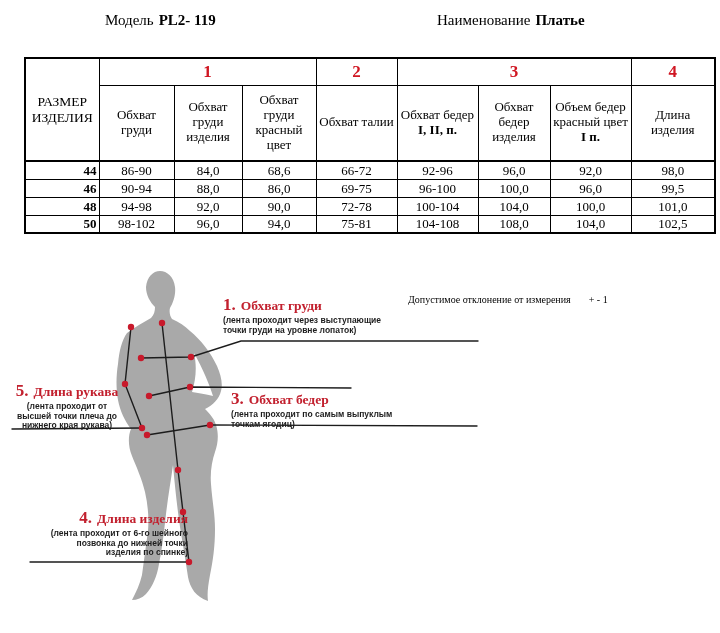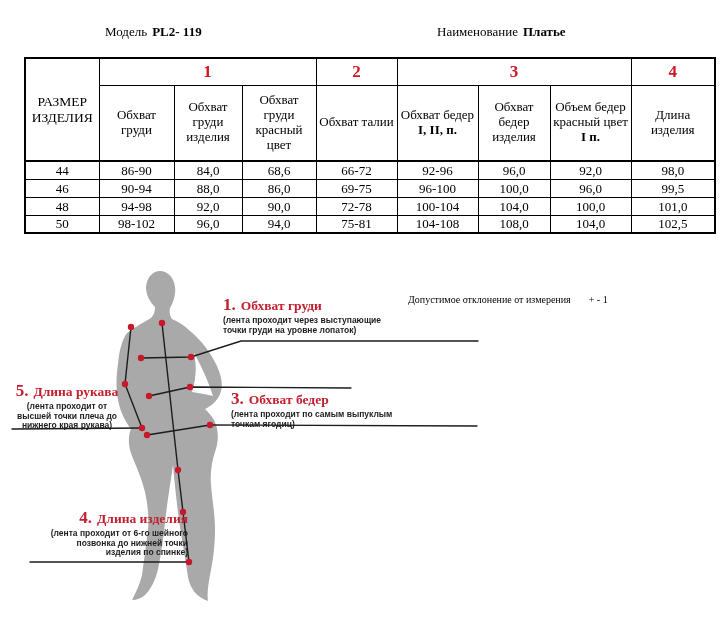--- a/index.html
+++ b/index.html
@@ -10,21 +10,21 @@
     --dot-red:#c8192b;
   }
   *{box-sizing:border-box;}
   html,body{margin:0;padding:0;}
   body{
     width:720px;height:633px;position:relative;background:#ffffff;
     font-family:"Liberation Serif", serif;color:#000;overflow:hidden;
   }
 
   
-  .doc-head-item{position:absolute;top:24px;font-size:13px;white-space:nowrap;}
+  .doc-head-item{position:absolute;top:12px;font-size:15px;white-space:nowrap;}
   .doc-head-item .val{font-weight:bold;margin-left:5px;}
   #model-block{left:105px;}
   #name-block{left:437px;}
 
   
   table.size-table{
     position:absolute;left:24px;top:57px;width:690px;
     border-collapse:collapse;table-layout:fixed;
     border:2px solid #000;
   }
@@ -39,21 +39,21 @@
   .size-table .corner{
     font-size:13.5px;line-height:1.15;padding:8px 2px;
     border-bottom:2px solid #000;
   }
   .size-table tr.head2 th{
     height:76px;font-size:13px;line-height:1.15;
     border-bottom:2px solid #000;
   }
   .size-table tr.head2 th b{font-weight:bold;}
   .size-table td{height:18px;font-size:13px;line-height:1;}
-  .size-table td.size{font-weight:normal;}
+  .size-table td.size{font-weight:bold;text-align:right;}
 
   
   #figure-area{position:absolute;left:10px;top:255px;width:720px;height:378px;}
   #figure-svg{position:absolute;left:0;top:0;}
   .sil{fill:var(--silhouette-gray);}
   .mline{stroke:var(--line-black);stroke-width:1.4;fill:none;stroke-linecap:round;}
   .dot{fill:var(--dot-red);}
 
   .ann{position:absolute;}
   .ann .head{white-space:nowrap;color:var(--accent-red);}

